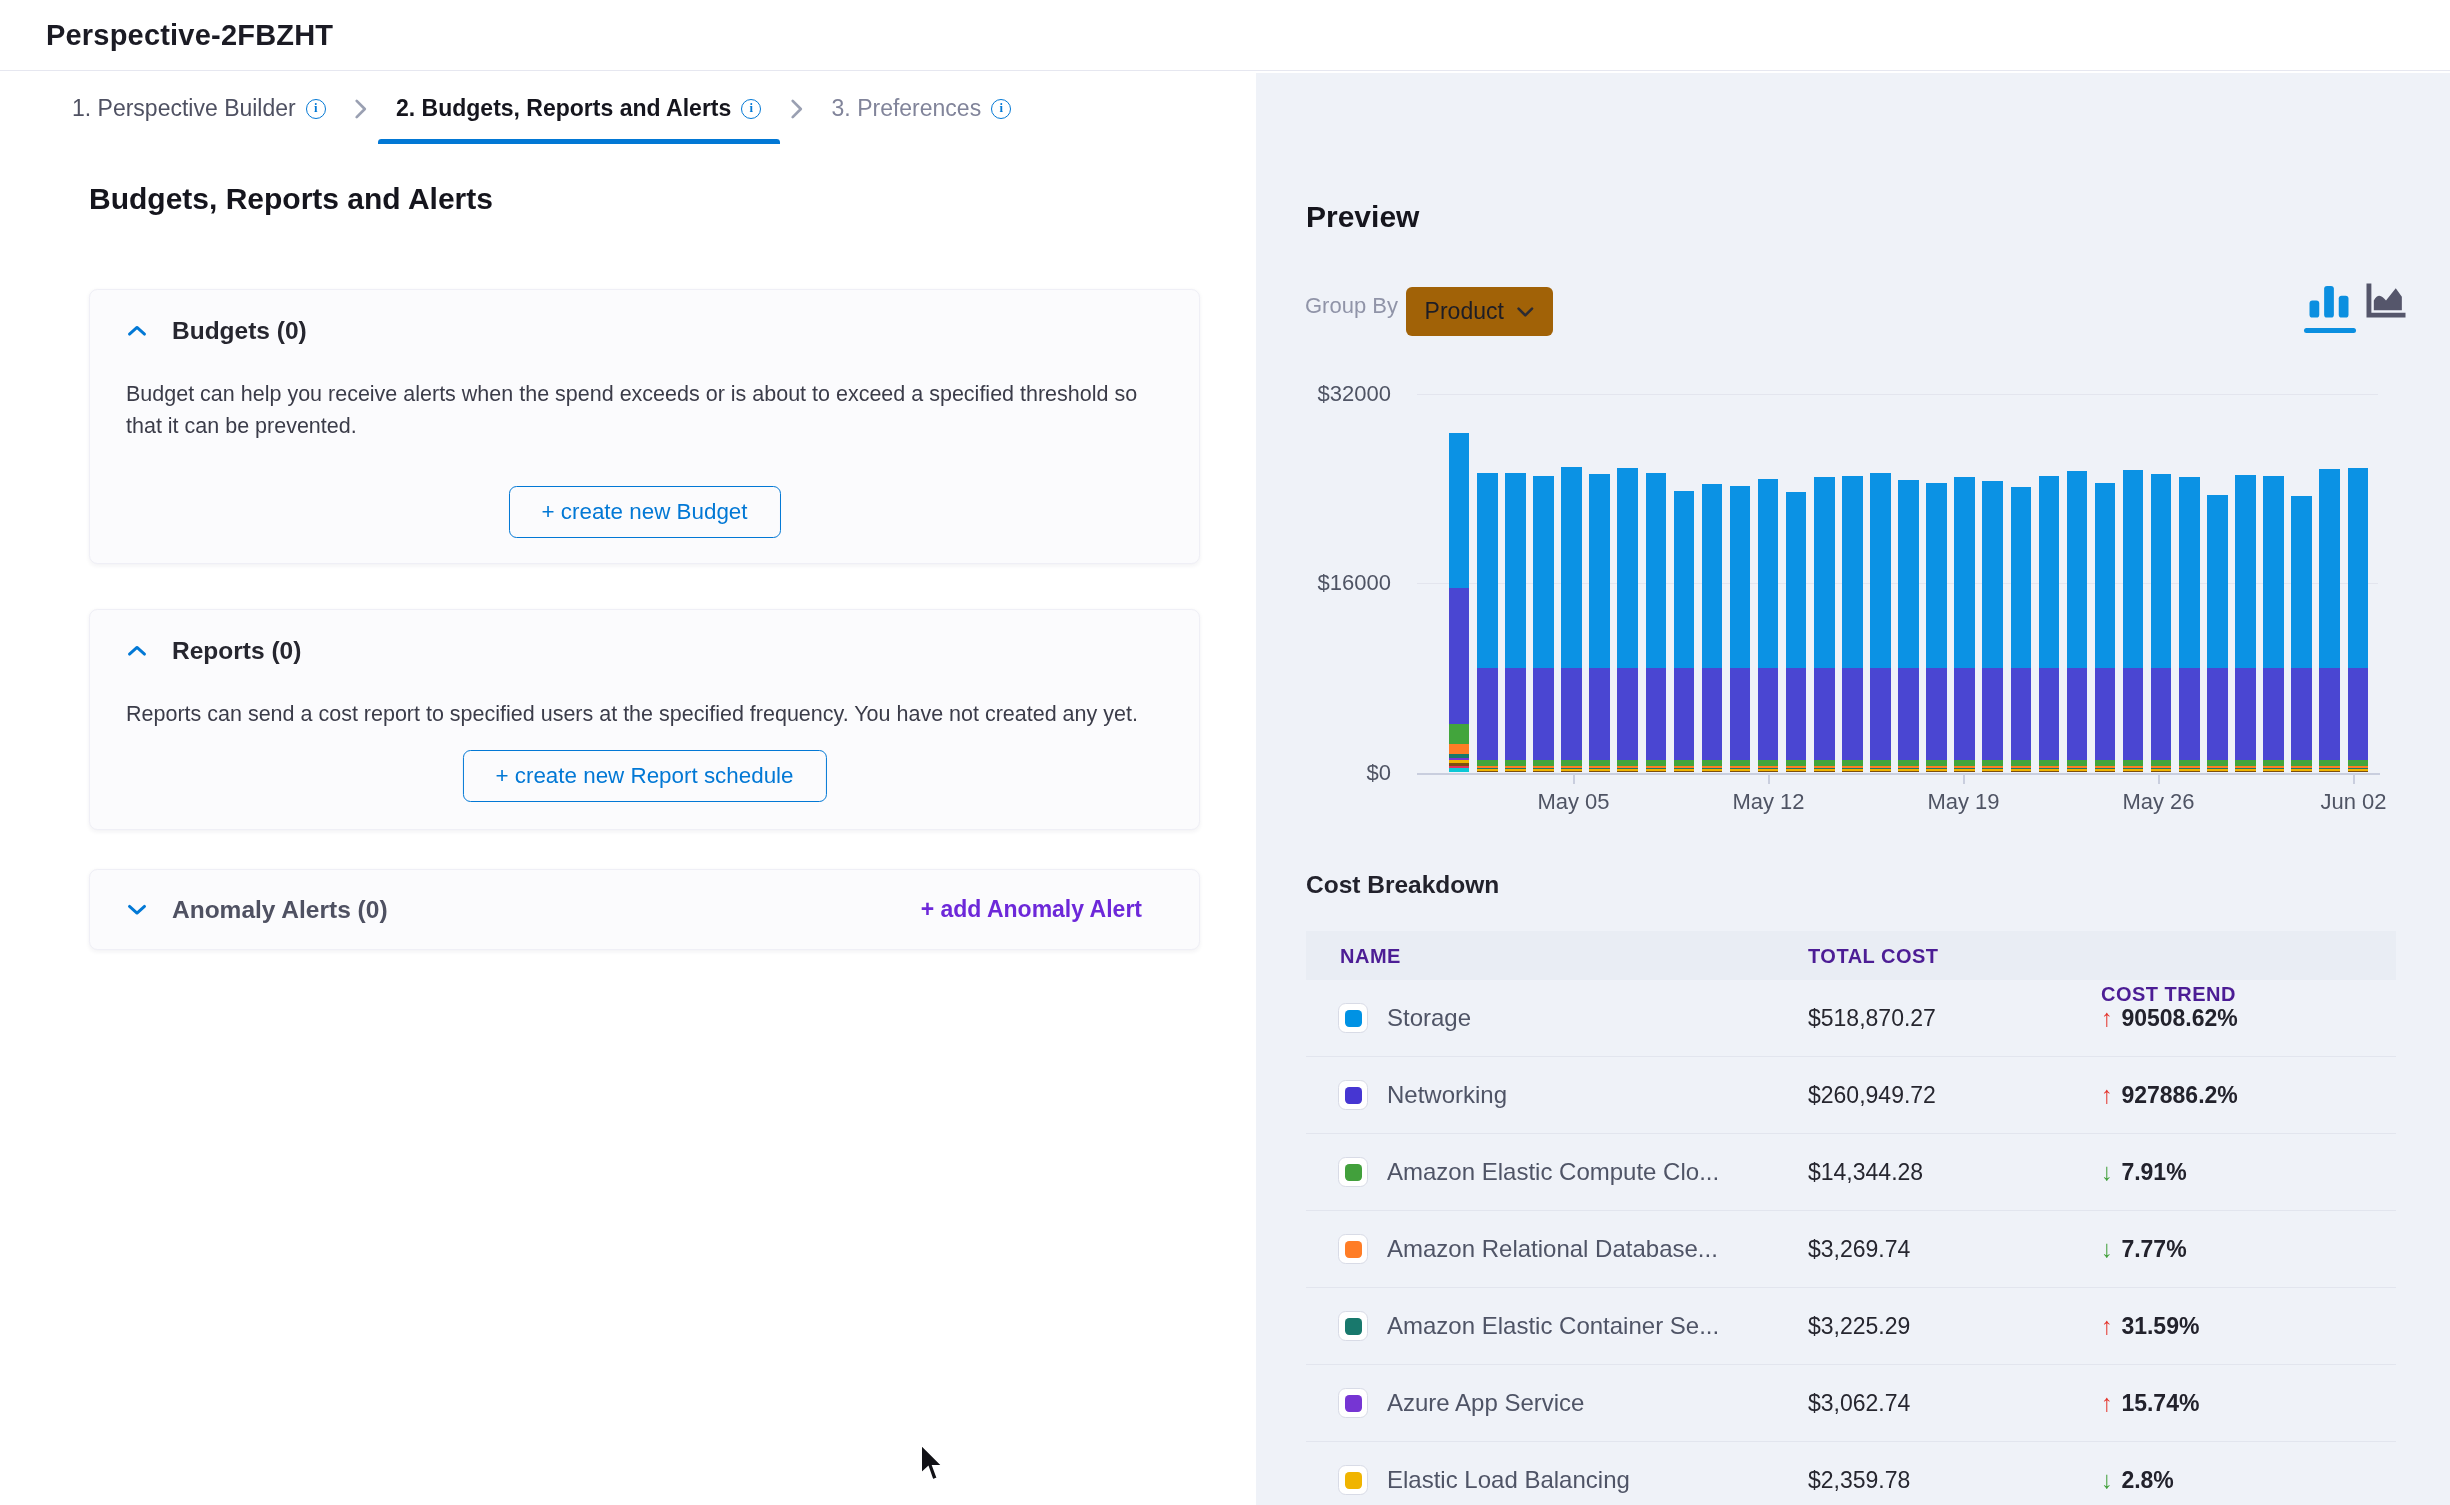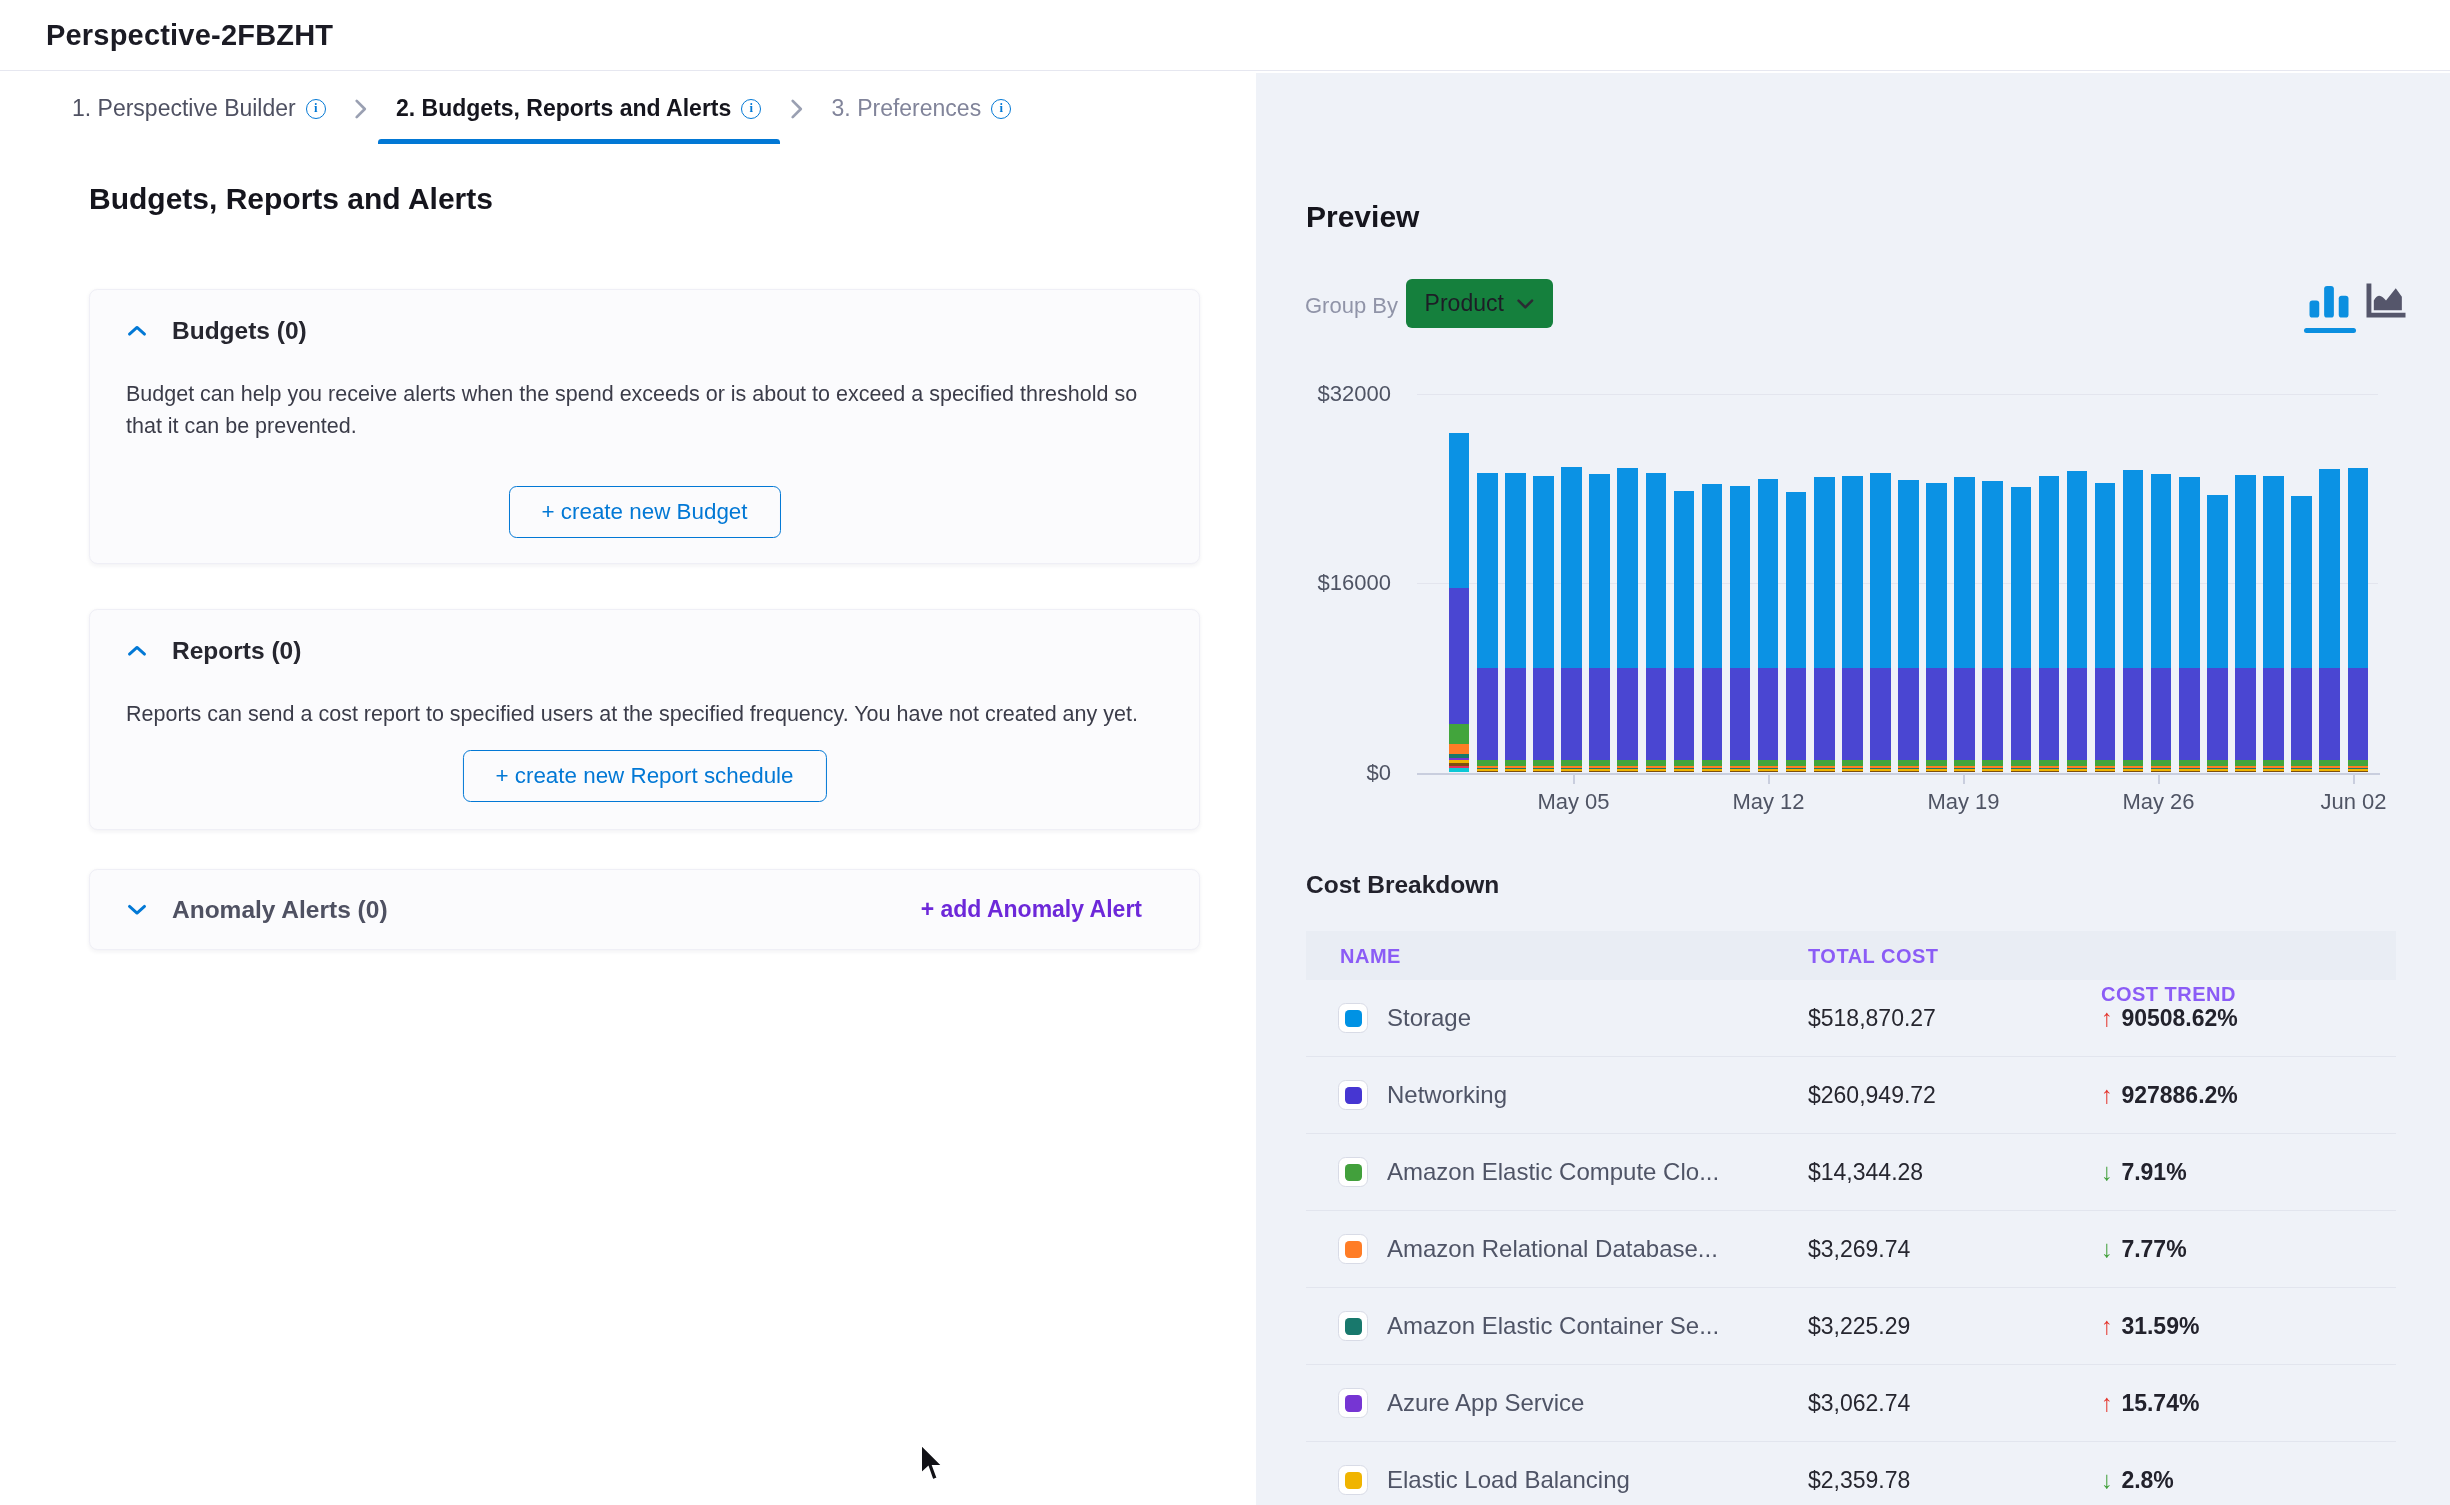--- a/index.html
+++ b/index.html
@@ -46,22 +46,22 @@
   .btn-budget { top:196px; }
   .btn-report { top:140px; }
   .anomaly-title { font-size:24.5px; font-weight:bold; color:#4f5162; margin-left:25px; }
   .anomaly-link { margin-left:auto; font-size:23px; font-weight:600; color:#6d28d9; cursor:pointer; }
   .chev-svg { flex:0 0 auto; }
 
   
   .panel { position:absolute; left:1256px; top:73px; width:1194px; height:1433px; background:#eff2f8; overflow:hidden; }
   .preview-title { position:absolute; left:50px; top:127px; font-size:30px; font-weight:bold; color:#15151d; }
   .groupby-label { position:absolute; left:49px; top:220px; font-size:22px; color:#9094a8; }
-  .groupby-select { position:absolute; left:150px; top:206px; height:49px; min-width:147px; padding:0 15px 0 18.6px;
-                    background:#15803d; border-radius:6px; display:flex; align-items:center; gap:12px; cursor:pointer; }
+  .groupby-select { position:absolute; left:150px; top:214px; height:49px; min-width:147px; padding:0 15px 0 18.6px;
+                    background:#a16207; border-radius:6px; display:flex; align-items:center; gap:12px; cursor:pointer; }
   .groupby-select span { font-size:23px; color:#1d1d26; }
   .charticon { position:absolute; top:208px; cursor:pointer; }
   .charticon-bar { left:1051px; }
   .charticon-area { left:1108px; }
   .charticon-underline { position:absolute; left:1048px; top:255px; width:52px; height:5px; background:#0b8fe0; border-radius:2.5px; }
 
   
   .ylabel { position:absolute; left:0; width:135px; text-align:right; transform:translateY(-50%);
             font-size:22px; color:#4f5464; }
   .gridline { position:absolute; left:161px; width:961px; height:0.8px; background:#e3e5ee; }
@@ -71,21 +71,21 @@
   .bar { flex:1; height:100%; display:flex; flex-direction:column-reverse; justify-content:flex-start; }
   .bar .seg { width:100%; }
   .xtick { position:absolute; width:1.7px; height:10px; background:#c9cede; top:701px; }
   .xlabel { position:absolute; top:716px; width:135px; margin-left:-68px; text-align:center;
             font-size:22px; color:#4f5464; }
 
   
   .cb-title { position:absolute; left:50px; top:798px; font-size:24.5px; font-weight:bold; color:#22222c; }
   .cb-header { position:absolute; left:50px; top:858px; width:1090px; height:49px; background:#e9edf4; }
   .cb-header span { position:absolute; top:50%; transform:translateY(-50%); font-size:20px; font-weight:bold;
-                    color:#8b5cf6; letter-spacing:0.5px; }
+                    color:#4c1d95; letter-spacing:0.5px; }
   .cb-h-name  { left:34px; }
   .cb-h-total { left:502px; }
   .cb-h-trend { left:795px;margin-top:38px; }
   .cb-rows { position:absolute; left:50px; top:907px; width:1090px; }
   .cb-row { position:relative; height:77px; border-bottom:0.8px solid #e2e5ee; }
   .cb-cell { position:absolute; top:50%; transform:translateY(-50%); }
   .swatch { left:32px; width:30px; height:30px; border:1.7px solid #d8dbe6; background:#ffffff; border-radius:7.6px;
             display:flex; align-items:center; justify-content:center; }
   .swatch i { display:block; width:17px; height:17px; border-radius:4.2px; }
   .cb-name  { left:81px; font-size:24px; color:#4f5466; }

